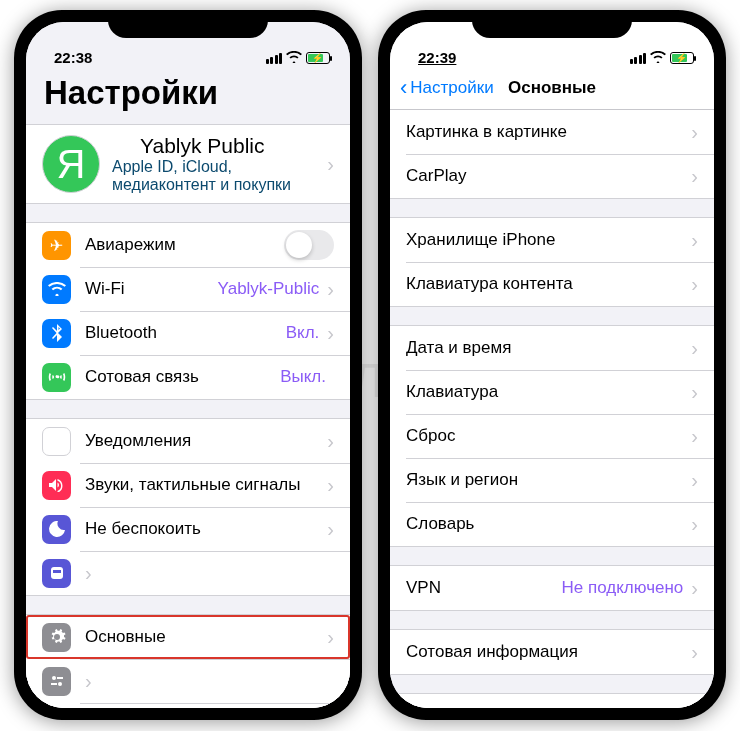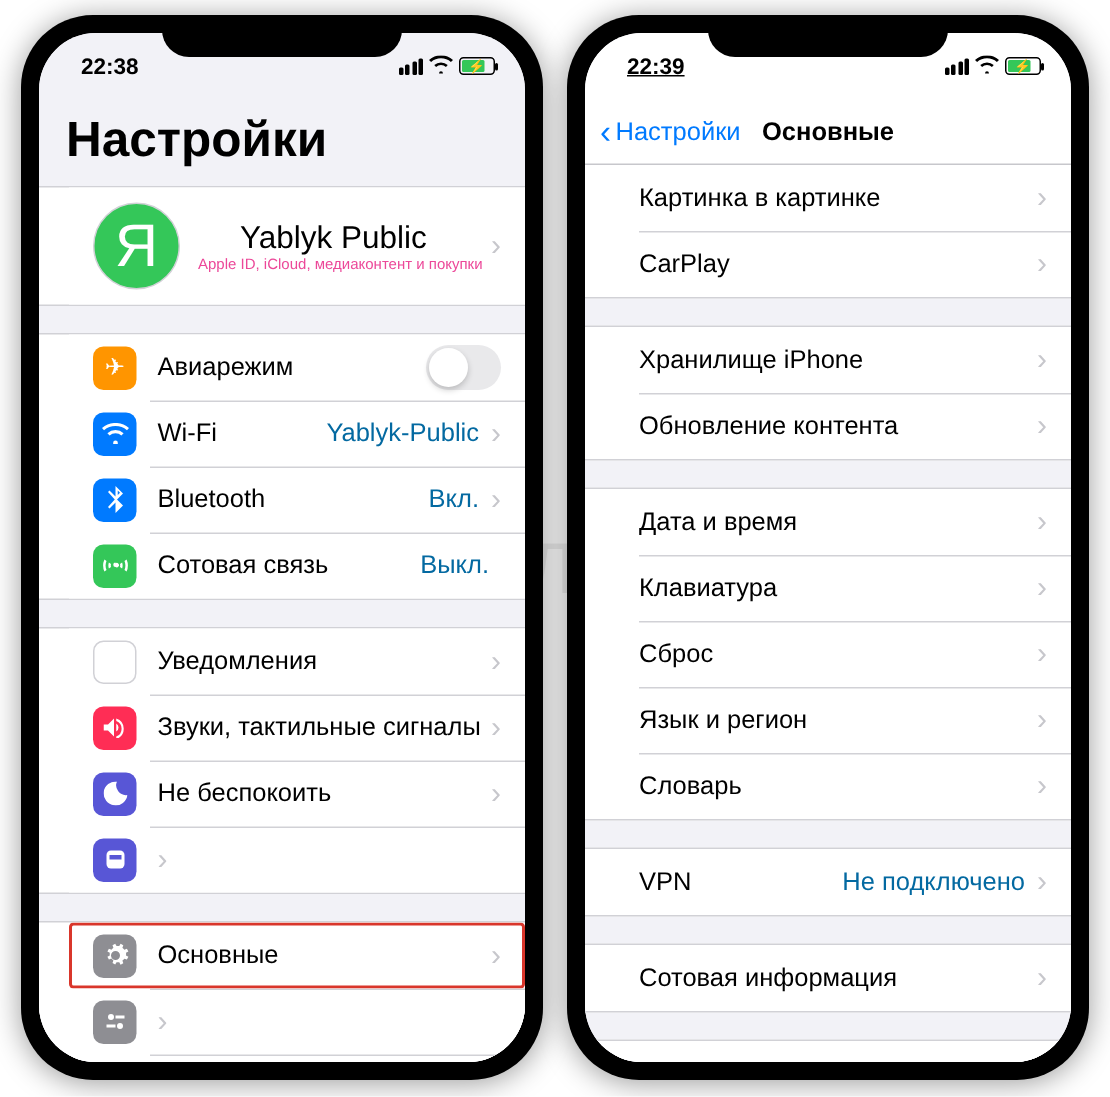--- a/index.html
+++ b/index.html
@@ -38,21 +38,21 @@
     width: 160px;
     height: 28px;
     background: #000;
     border-bottom-left-radius: 18px;
     border-bottom-right-radius: 18px;
     z-index: 10;
   }
   .status-bar {
     height: 44px;
     display: flex;
-    align-items: center;
+    align-items: flex-end;
     justify-content: space-between;
     padding: 0 20px 0 28px;
     font-size: 15px;
     font-weight: 600;
     color: #000;
     background: #f2f2f7;
   }
   .status-bar.white { background: #fff; text-decoration: underline; }
   .status-right { display: flex; align-items: center; gap: 4px; }
   .sig-bars { display: flex; align-items: flex-end; gap: 1.5px; }
@@ -73,52 +73,52 @@
   }
   .nav-bar {
     height: 44px; background:#fff; border-bottom:0.5px solid #c7c7cc;
     display:flex; align-items:center; position:relative; padding: 0 10px;
   }
   .nav-back { color:#007aff; font-size:17px; display:flex; align-items:center; gap:3px; }
   .nav-back .chev { font-size:22px; font-weight:300; line-height:1; }
   .nav-title { position:absolute; left:50%; transform:translateX(-50%); font-size:17px; font-weight:600; }
 
   .list { background:#f2f2f7; }
-  .group { margin-top: 18px; background:#fff; border-top:0.5px solid #d1d1d6; border-bottom:0.5px solid #d1d1d6;padding-left:20px; }
+  .group { margin-top: 18px; background:#fff; border-top:0.5px solid #d1d1d6; border-bottom:0.5px solid #d1d1d6; }
   .group.first { margin-top: 6px; }
   .group.tight { margin-top: 0; }
   .row {
     min-height: 44px; display:flex; align-items:center; padding:0 16px 0 16px;
     position:relative; background:#fff;
   }
   .row + .row::before {
     content:""; position:absolute; top:0; left:54px; right:0; height:0.5px; background:#d1d1d6;
   }
   .row.no-icon + .row.no-icon::before,
   .row.no-icon::before { left:16px; }
   .row .icon {
     width:29px; height:29px; border-radius:7px; margin-right:14px;
     display:flex; align-items:center; justify-content:center; color:#fff;
     flex-shrink:0; font-size:16px;
   }
   .row .label { font-size:17px; color:#000; flex:1; }
-  .row .detail { font-size:17px; color:#0369a1; margin-right:8px;text-align:center; }
+  .row .detail { font-size:17px; color:#8b5cf6; margin-right:8px;text-align:center; }
   .row .chevron {
     color:#c7c7cc; font-size:20px; font-weight:300;
   }
   .row.profile { min-height: 78px; padding-top:8px; padding-bottom:8px; }
   .row.profile .avatar {
     width:58px; height:58px; border-radius:50%; margin-right:12px;
     display:flex; align-items:center; justify-content:center;
     font-size:40px; font-weight:400; color:#fff; background:#34c759;
     border: 1px solid #d1d1d6;
   }
   .row.profile .ptexts { display:flex; flex-direction:column; flex:1; }
   .row.profile .pname { font-size:21px;margin-left:28px; }
-  .row.profile .psub { font-size:10px; color:#ec4899; }
+  .row.profile .psub { font-size:16px; color:#0c4a6e; }
   .switch {
     width:50px; height:30px; background:#e9e9eb; border-radius:15px; position:relative;
   }
   .switch::after {
     content:""; position:absolute; top:2px; left:2px; width:26px; height:26px;
     background:#fff; border-radius:50%; box-shadow:0 2px 4px rgba(0,0,0,0.2);
   }
   .highlight { box-shadow: 0 0 0 2px #d9362b inset; border-radius:3px; position:relative; z-index:2; }
 
   .watermark {
@@ -326,21 +326,21 @@
           <span class="chevron">›</span>
         </div>
       </div>
 
       <div class="group">
         <div class="row no-icon">
           <span class="label">Хранилище iPhone</span>
           <span class="chevron">›</span>
         </div>
         <div class="row no-icon">
-          <span class="label">Обновление контента</span>
+          <span class="label">Клавиатура контента</span>
           <span class="chevron">›</span>
         </div>
       </div>
 
       <div class="group">
         <div class="row no-icon">
           <span class="label">Дата и время</span>
           <span class="chevron">›</span>
         </div>
         <div class="row no-icon">

